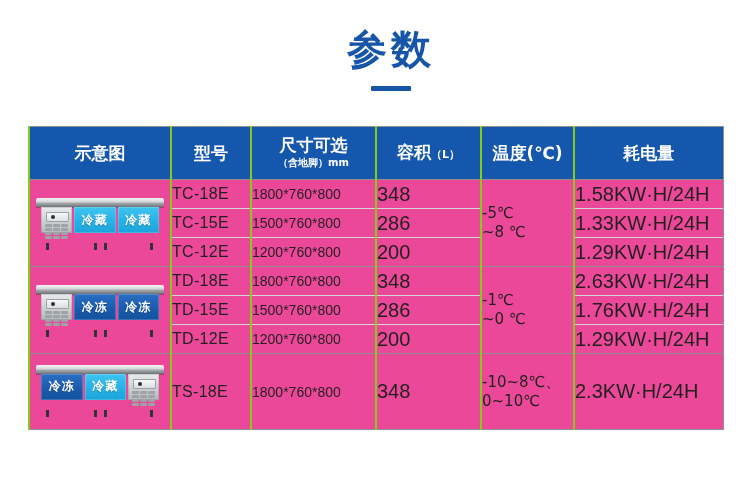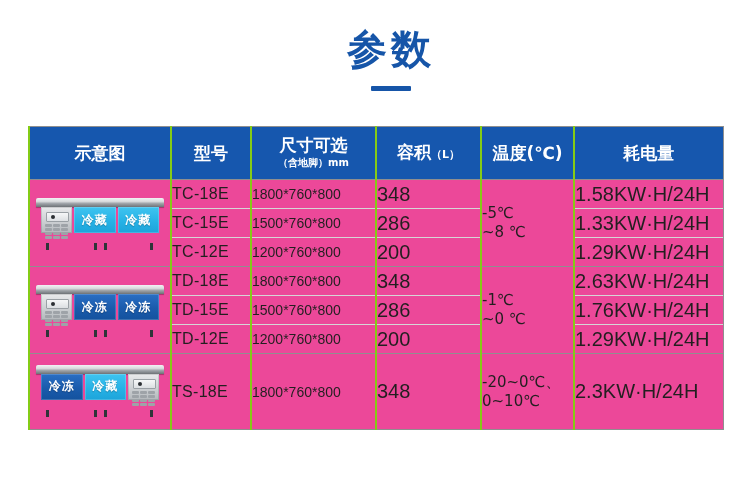--- a/index.html
+++ b/index.html
@@ -334,21 +334,21 @@
             <div class="leg l2"></div>
             <div class="leg l3"></div>
             <div class="leg l4"></div>
           </div>
         </div>
       </td>
       <td class="model">TS-18E</td>
       <td class="dims">1800*760*800</td>
       <td class="vol">348</td>
       <td class="temp">
-        <div>-20~0℃、</div>
+        <div>-10~8℃、</div>
         <div>0~10℃</div>
       </td>
       <td class="pwr">2.3KW·H/24H</td>
     </tr>
 
   </tbody>
 </table>
 </div>
 
 </body></html>

